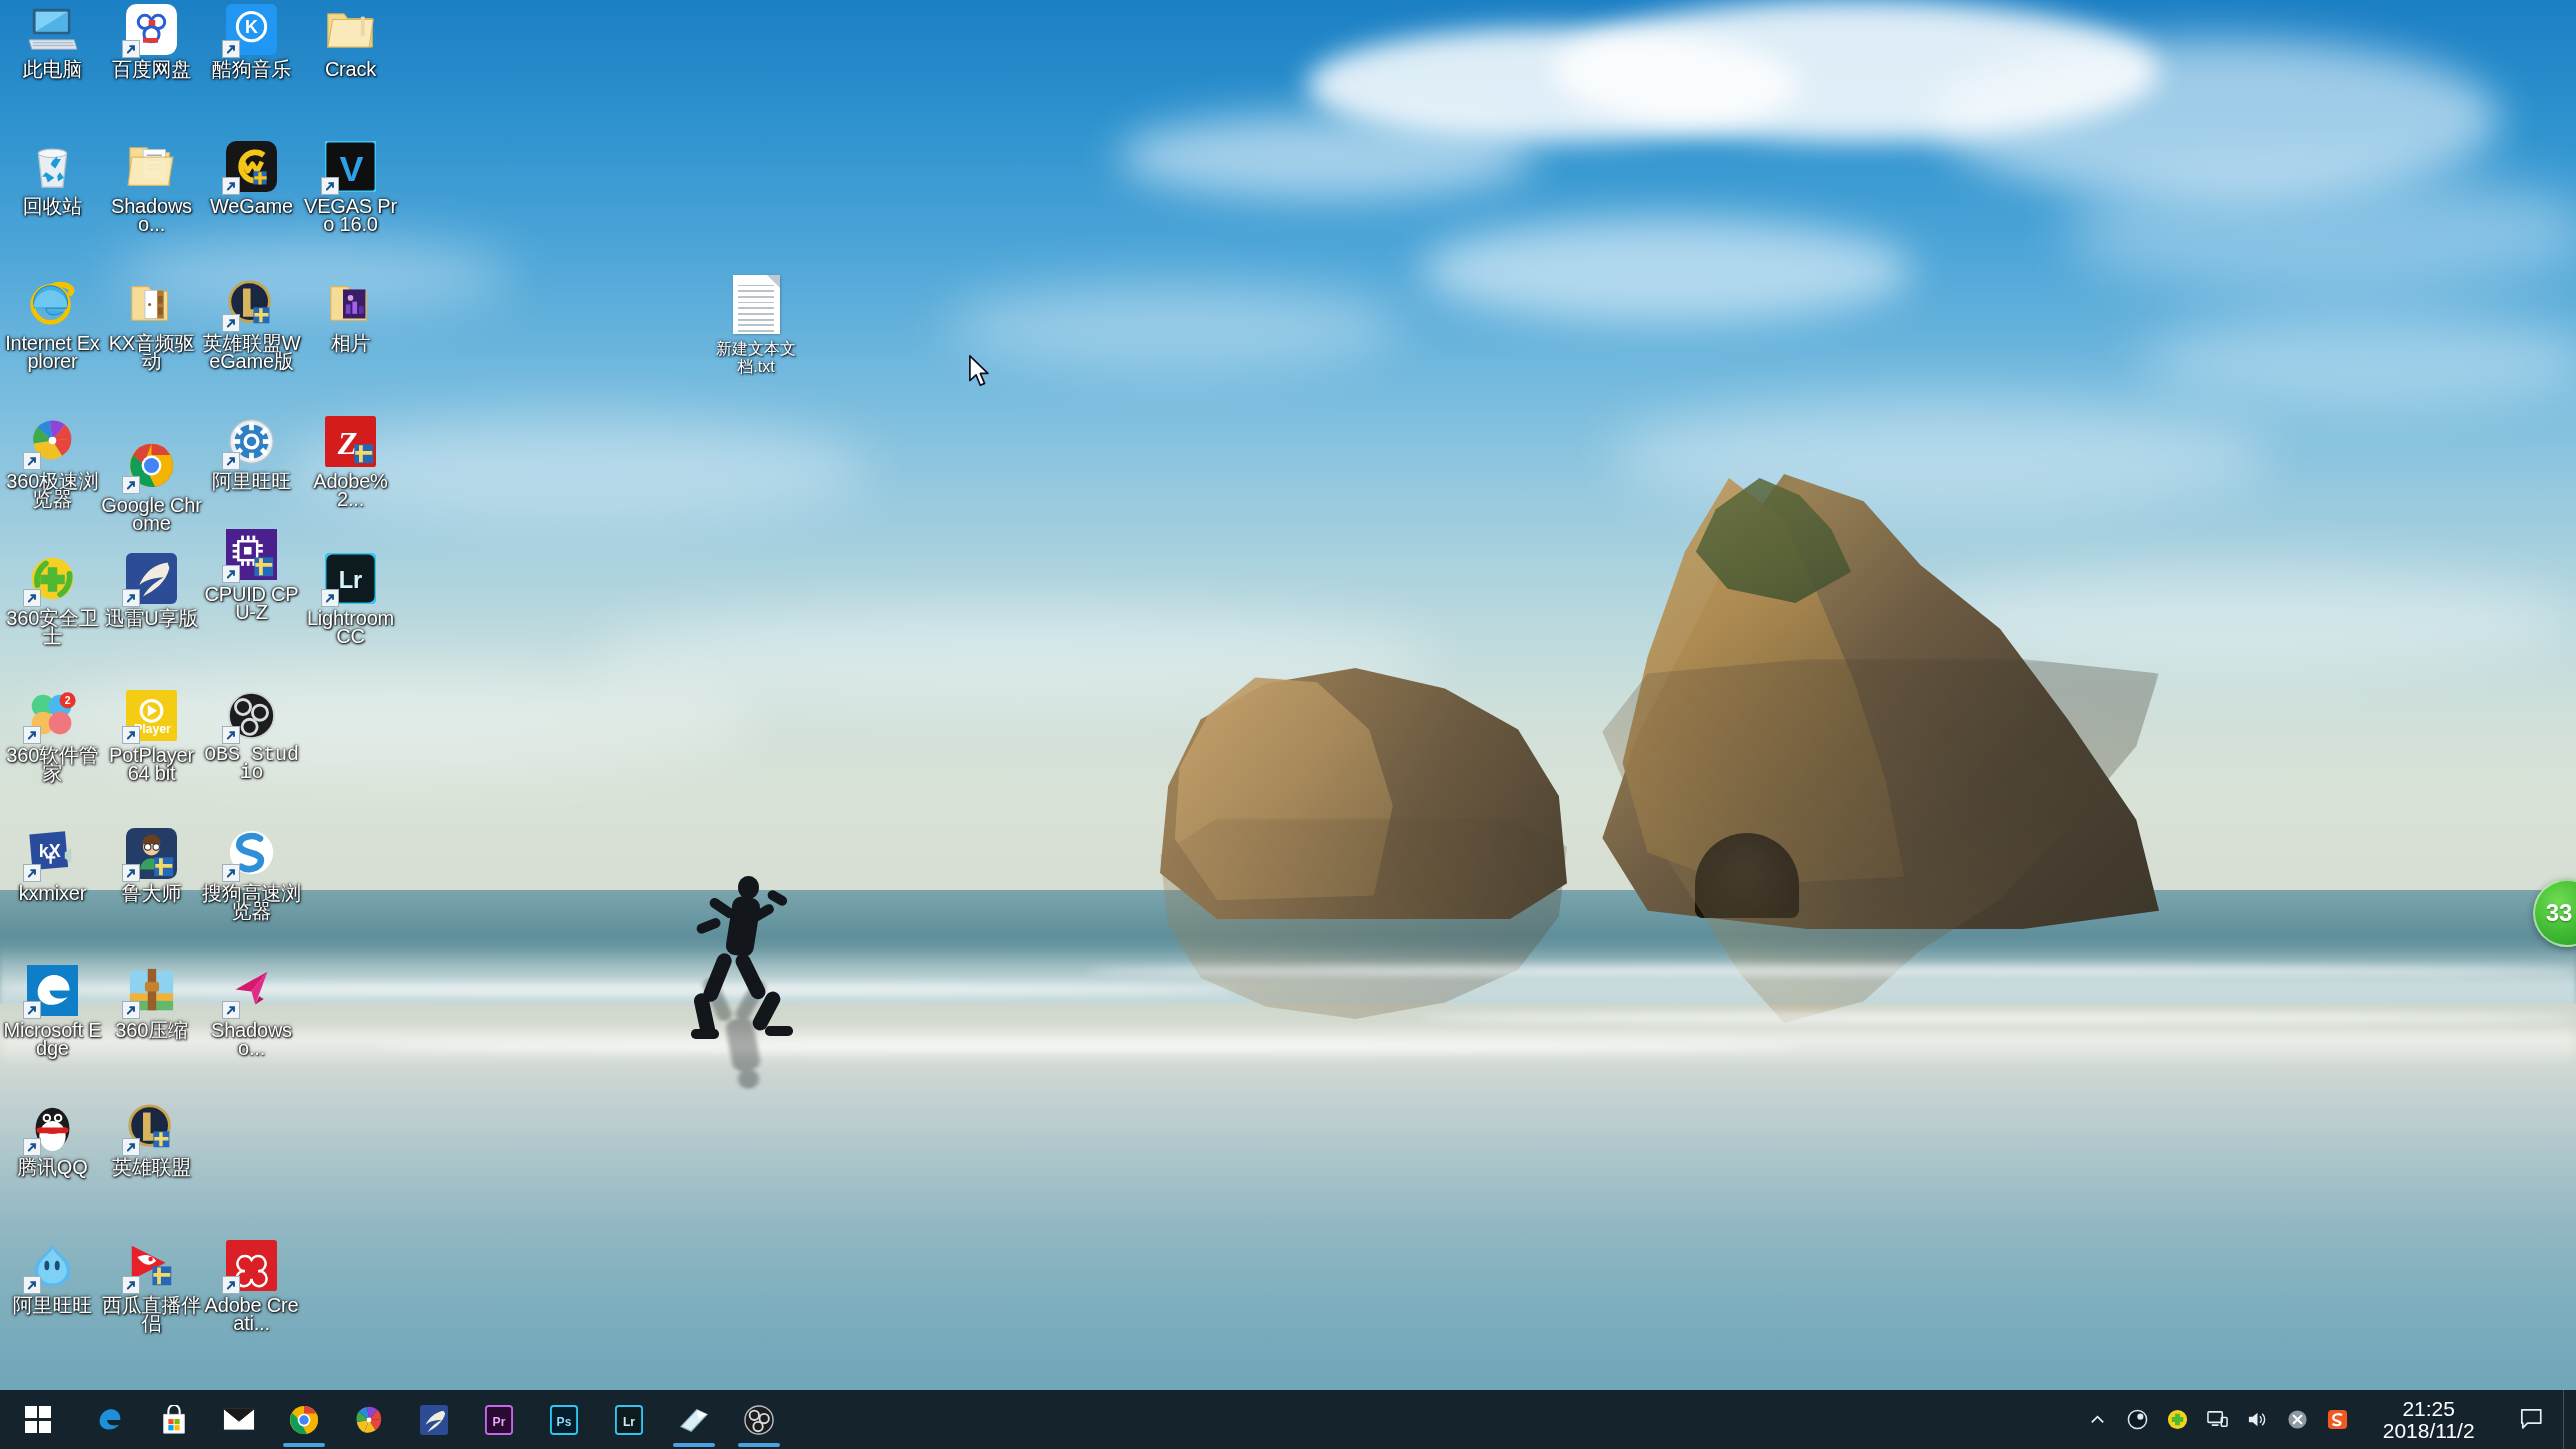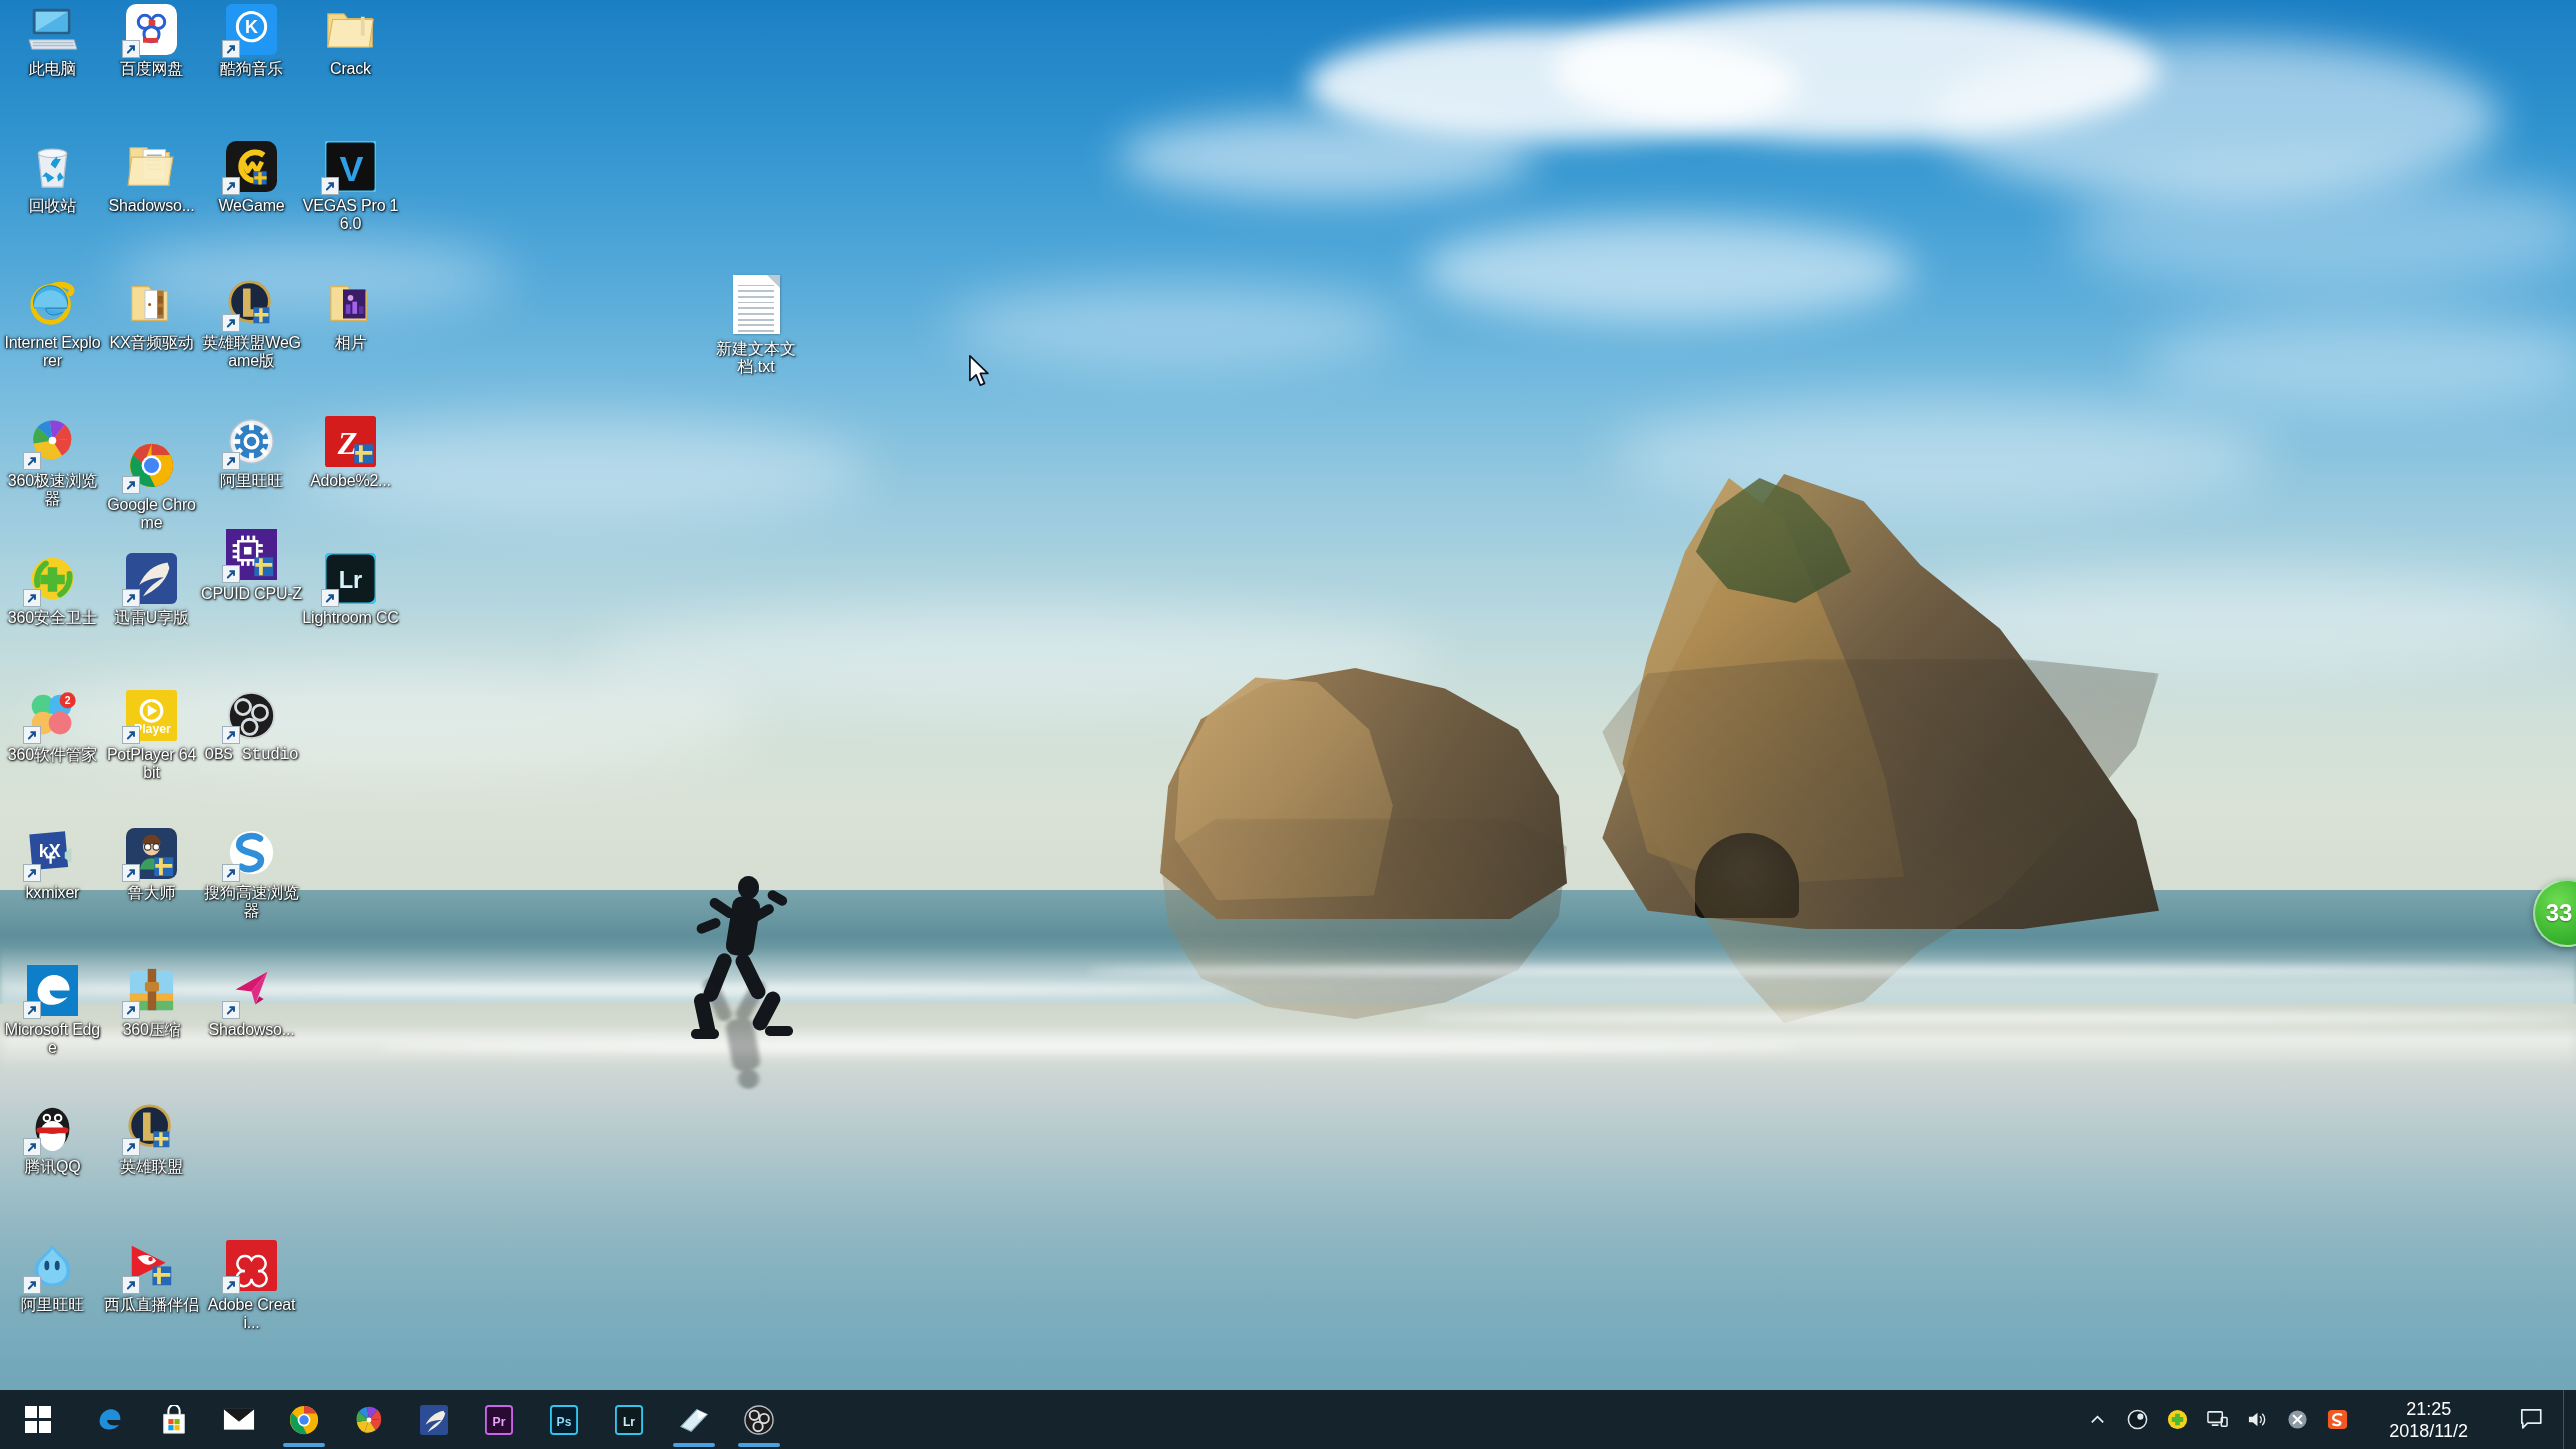--- a/index.html
+++ b/index.html
@@ -136,21 +136,21 @@
   .dicon .glyph{
     position:relative;
     width:53px; height:53px;
     margin:0 auto 3.8px auto;
     display:flex; align-items:center; justify-content:center;
     font-size:32px; line-height:1;
     border-radius:3.8px;
     overflow:visible;
   }
   .dicon .label{
-    font-size:16px;
+    font-size:20px;
     line-height:18px;
     color:#fff;
     text-shadow:0.9px 0.9px 1.9px rgba(0,0,0,.95),0 0 3.8px rgba(0,0,0,.8),-0.9px 0 1.9px rgba(0,0,0,.7);
     word-break:break-all;
     letter-spacing:-0.2px;
   }
   .shortcut-arrow{
     position:absolute; left:-2.8px; bottom:-1.9px;
     width:18px; height:18px;
     background:#f2f5f8;
@@ -238,21 +238,21 @@
     display:flex; align-items:center; gap:0px; padding-right:0px;
   }
   .tray-ic{
     width:40px; height:59px;
     display:flex; align-items:center; justify-content:center;
     color:#e8eef2; font-size:18px; cursor:default;
   }
   #clock{
     min-width:142px; height:42px;
     display:flex; flex-direction:column; align-items:center; justify-content:center;
-    color:#ffffff; font-size:18px; line-height:22px; cursor:default;
+    color:#ffffff; font-size:21px; line-height:22px; cursor:default;
     padding:0 13.3px;
   }
   #action-center{
     width:63px; height:59px;
     display:flex; align-items:center; justify-content:center;
     color:#e8eef2; cursor:default;
   }
   #show-desktop{
     width:13.3px; height:59px; border-left:0.9px solid rgba(255,255,255,.22);
     cursor:default;

